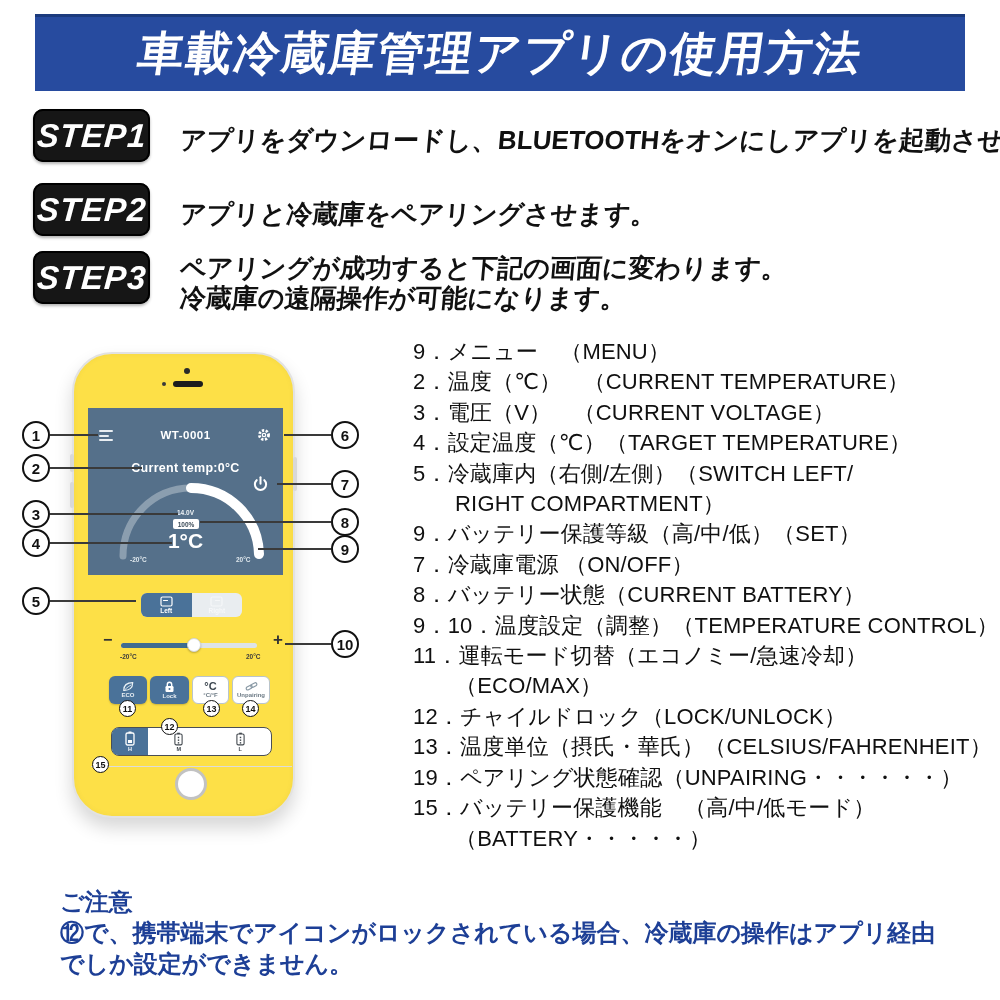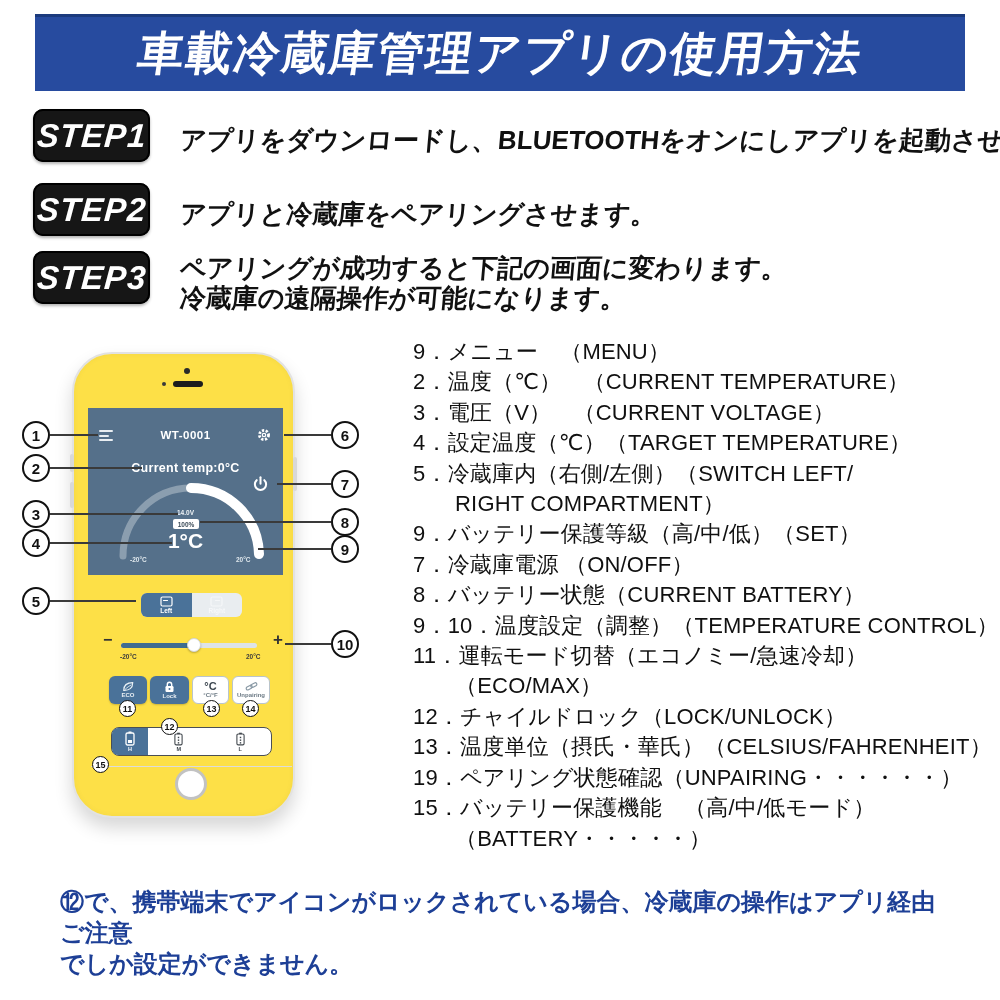--- a/index.html
+++ b/index.html
@@ -343,18 +343,18 @@
     <div class="legend-line">11．運転モード切替（エコノミー/急速冷却）</div>
     <div class="legend-line indent">（ECO/MAX）</div>
     <div class="legend-line">12．チャイルドロック（LOCK/UNLOCK）</div>
     <div class="legend-line">13．温度単位（摂氏・華氏）（CELSIUS/FAHRENHEIT）</div>
     <div class="legend-line">19．ペアリング状態確認（UNPAIRING・・・・・・）</div>
     <div class="legend-line">15．バッテリー保護機能　（高/中/低モード）</div>
     <div class="legend-line indent">（BATTERY・・・・・）</div>
   </div>
 
   <div class="note">
+    <div>ご注意</div>
     <div>⑫で、携帯端末でアイコンがロックされている場合、冷蔵庫の操作はアプリ経由</div>
-    <div>ご注意</div>
     <div>でしか設定ができません。</div>
   </div>
 
 </div>
 
 </body></html>

